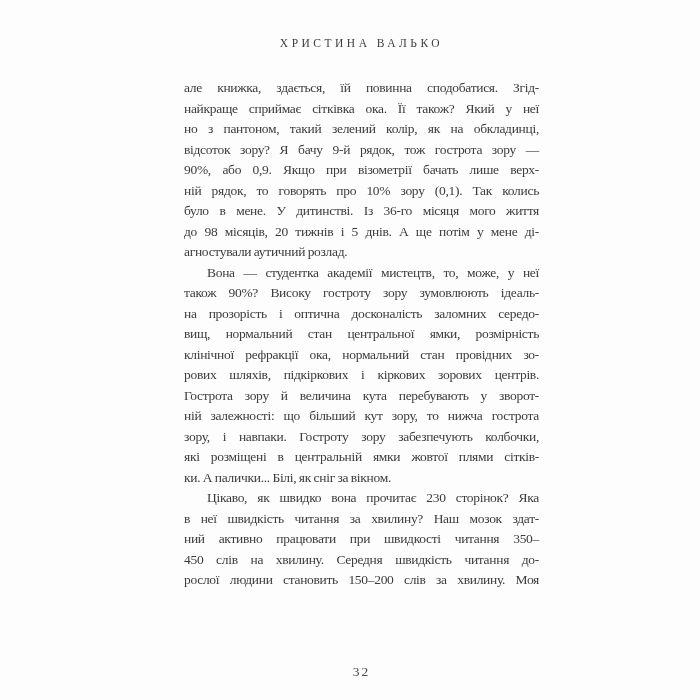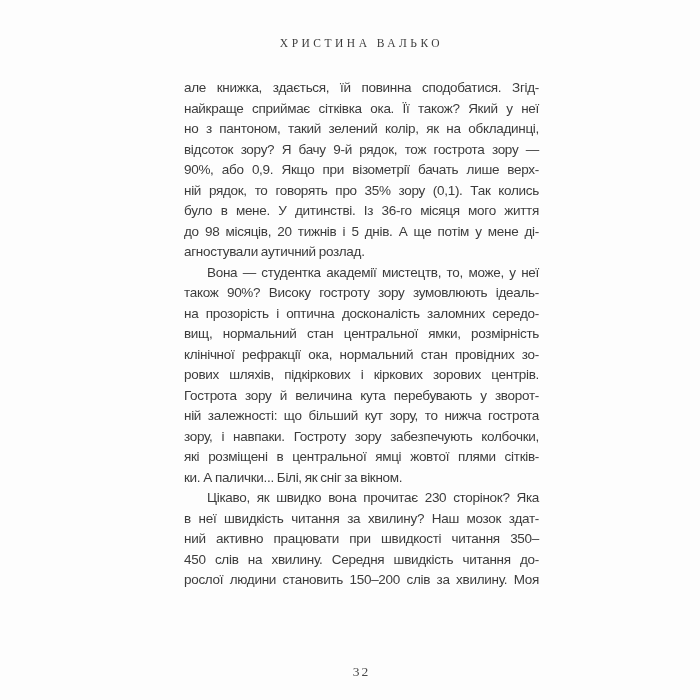--- a/index.html
+++ b/index.html
@@ -35,20 +35,21 @@
   }
   .text-block {
     position: absolute;
     top: 78px;
     left: 184px;
     width: 355px;
     color: var(--body-color, #3c3c3c);
     font-size: 13.5px;
     letter-spacing: -0.3px;
     word-spacing: -0.5px;
+    font-family: Liberation Serif, serif;
   }
   .paragraph {
     margin: 0;
     padding: 0;
   }
   .line {
     height: 20.5px;
     line-height: 20.5px;
     text-align: justify;
     text-align-last: justify;
@@ -82,37 +83,37 @@
   <header class="running-header">ХРИСТИНА ВАЛЬКО</header>
 
   <main class="text-block">
 
     <div class="paragraph">
       <div class="line">але книжка, здається, їй повинна сподобатися. Згід-</div>
       <div class="line">найкраще сприймає сітківка ока. Її також? Який у неї</div>
       <div class="line">но з пантоном, такий зелений колір, як на обкладинці,</div>
       <div class="line">відсоток зору? Я бачу 9-й рядок, тож гострота зору —</div>
       <div class="line">90%, або 0,9. Якщо при візометрії бачать лише верх-</div>
-      <div class="line">ній рядок, то говорять про 35% зору (0,1). Так колись</div>
+      <div class="line">ній рядок, то говорять про 10% зору (0,1). Так колись</div>
       <div class="line">було в мене. У дитинстві. Із 36-го місяця мого життя</div>
       <div class="line">до 98 місяців, 20 тижнів і 5 днів. А ще потім у мене ді-</div>
       <div class="line flush">агностували аутичний розлад.</div>
     </div>
 
     <div class="paragraph">
       <div class="line indent">Вона — студентка академії мистецтв, то, може, у неї</div>
       <div class="line">також 90%? Високу гостроту зору зумовлюють ідеаль-</div>
       <div class="line">на прозорість і оптична досконалість заломних середо-</div>
       <div class="line">вищ, нормальний стан центральної ямки, розмірність</div>
       <div class="line">клінічної рефракції ока, нормальний стан провідних зо-</div>
       <div class="line">рових шляхів, підкіркових і кіркових зорових центрів.</div>
       <div class="line">Гострота зору й величина кута перебувають у зворот-</div>
       <div class="line">ній залежності: що більший кут зору, то нижча гострота</div>
       <div class="line">зору, і навпаки. Гостроту зору забезпечують колбочки,</div>
-      <div class="line">які розміщені в центральної ямці жовтої плями сітків-</div>
+      <div class="line">які розміщені в центральній ямки жовтої плями сітків-</div>
       <div class="line flush">ки. А палички... Білі, як сніг за вікном.</div>
     </div>
 
     <div class="paragraph">
       <div class="line indent">Цікаво, як швидко вона прочитає 230 сторінок? Яка</div>
       <div class="line">в неї швидкість читання за хвилину? Наш мозок здат-</div>
       <div class="line">ний активно працювати при швидкості читання 350–</div>
       <div class="line">450 слів на хвилину. Середня швидкість читання до-</div>
       <div class="line">рослої людини становить 150–200 слів за хвилину. Моя</div>
     </div>

